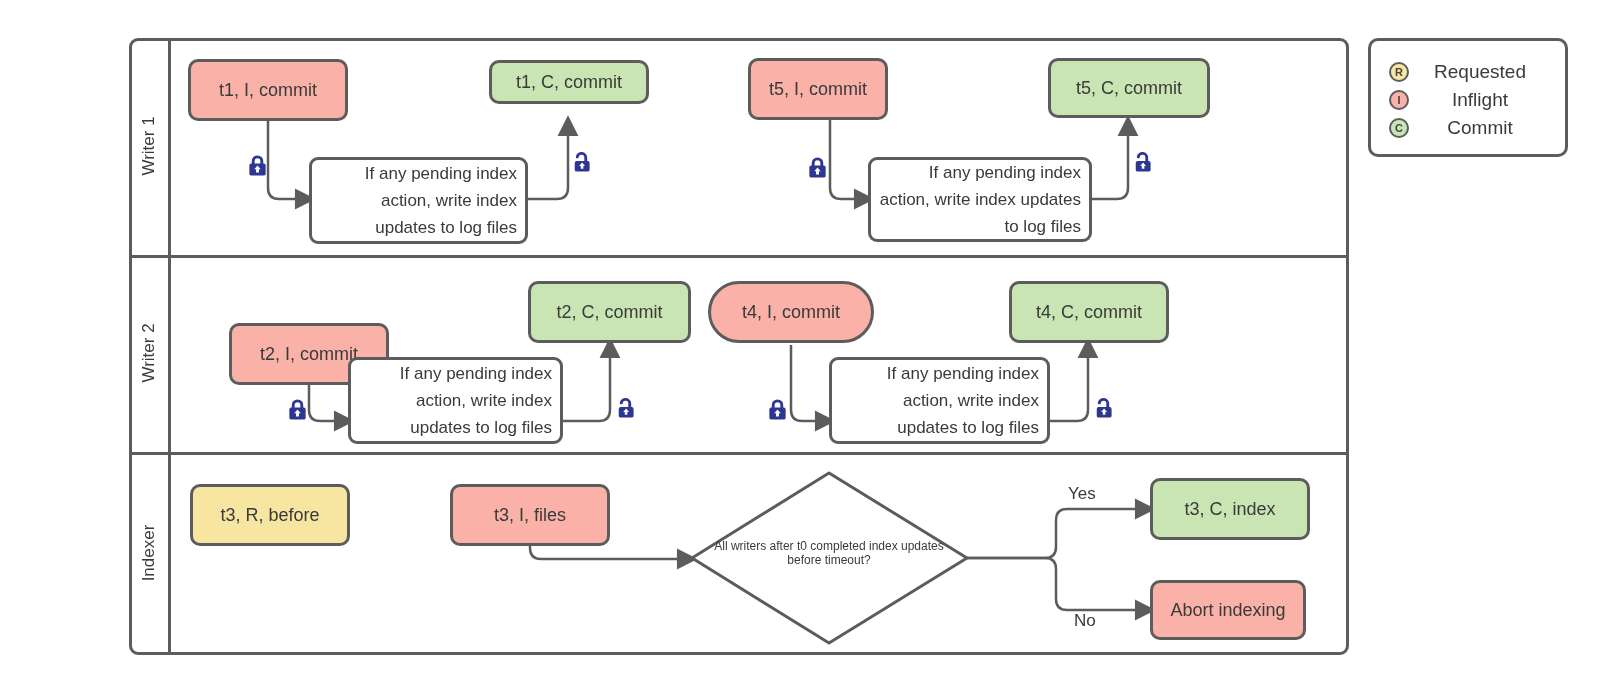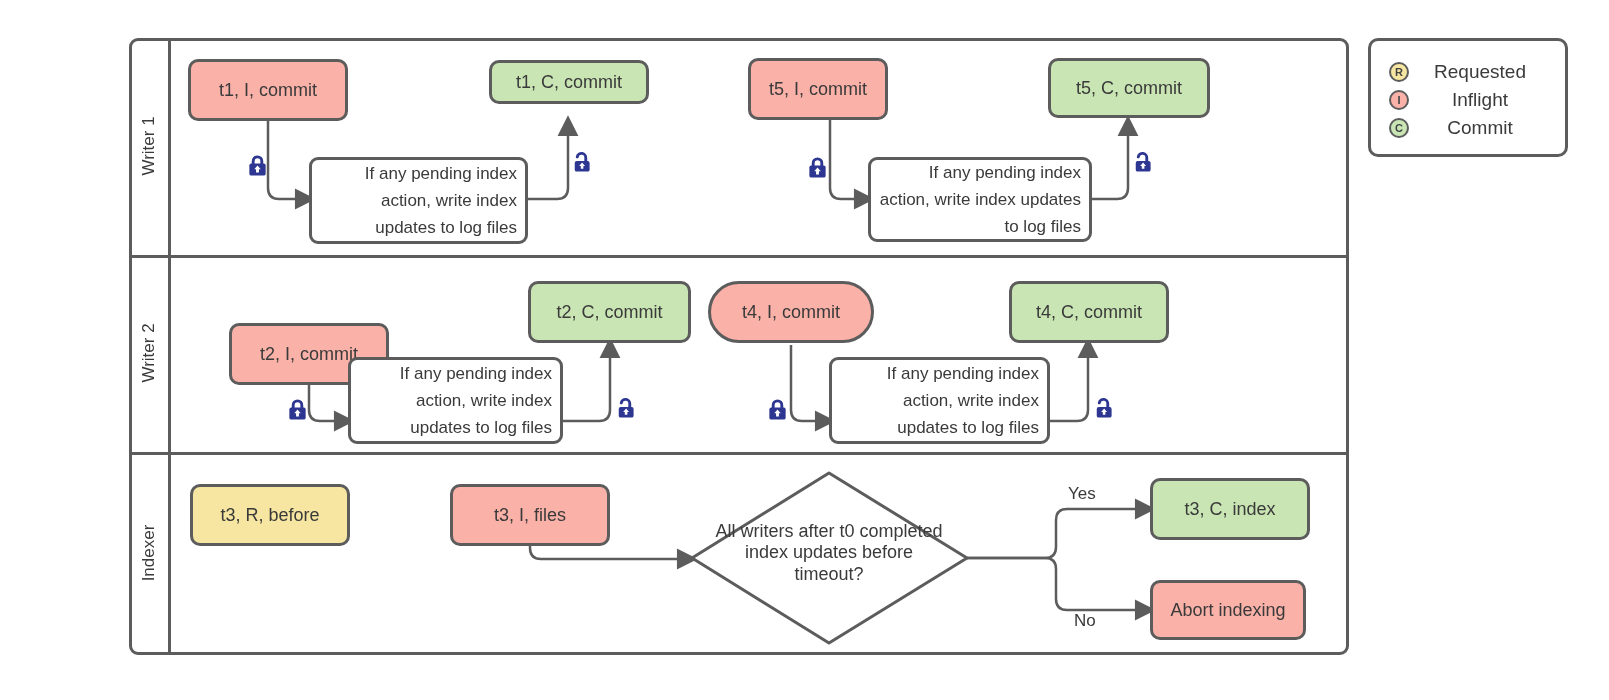--- a/index.html
+++ b/index.html
@@ -33,21 +33,21 @@
     z-index:4;display:flex;align-items:center;justify-content:center;
     border:3px solid var(--line);border-radius:10px;
     font-size:18px;text-align:center;line-height:1.25;
   }
   .node.red{background:var(--inflight-fill);}
   .node.green{background:var(--commit-fill);}
   .node.yellow{background:var(--requested-fill);}
   .node.white{background:#ffffff;border-radius:9px;font-size:17px;line-height:1.6;padding:2px 8px;text-align:right;}
   .diamond-text{
     z-index:4;display:flex;align-items:center;justify-content:center;
-    text-align:center;font-size:18px;line-height:1.18;
+    text-align:center;font-size:12px;line-height:1.18;
   }
   .branch-label{z-index:4;font-size:17px;}
   
   .legend{
     left:1368px;top:38px;width:200px;height:119px;
     border:3px solid var(--line);border-radius:10px;background:#fff;z-index:4;
     padding:21px 14px 0 18px;display:flex;flex-direction:column;gap:8px;
   }
   .legend-row{display:flex;align-items:center;height:20px;}
   .legend-dot{

